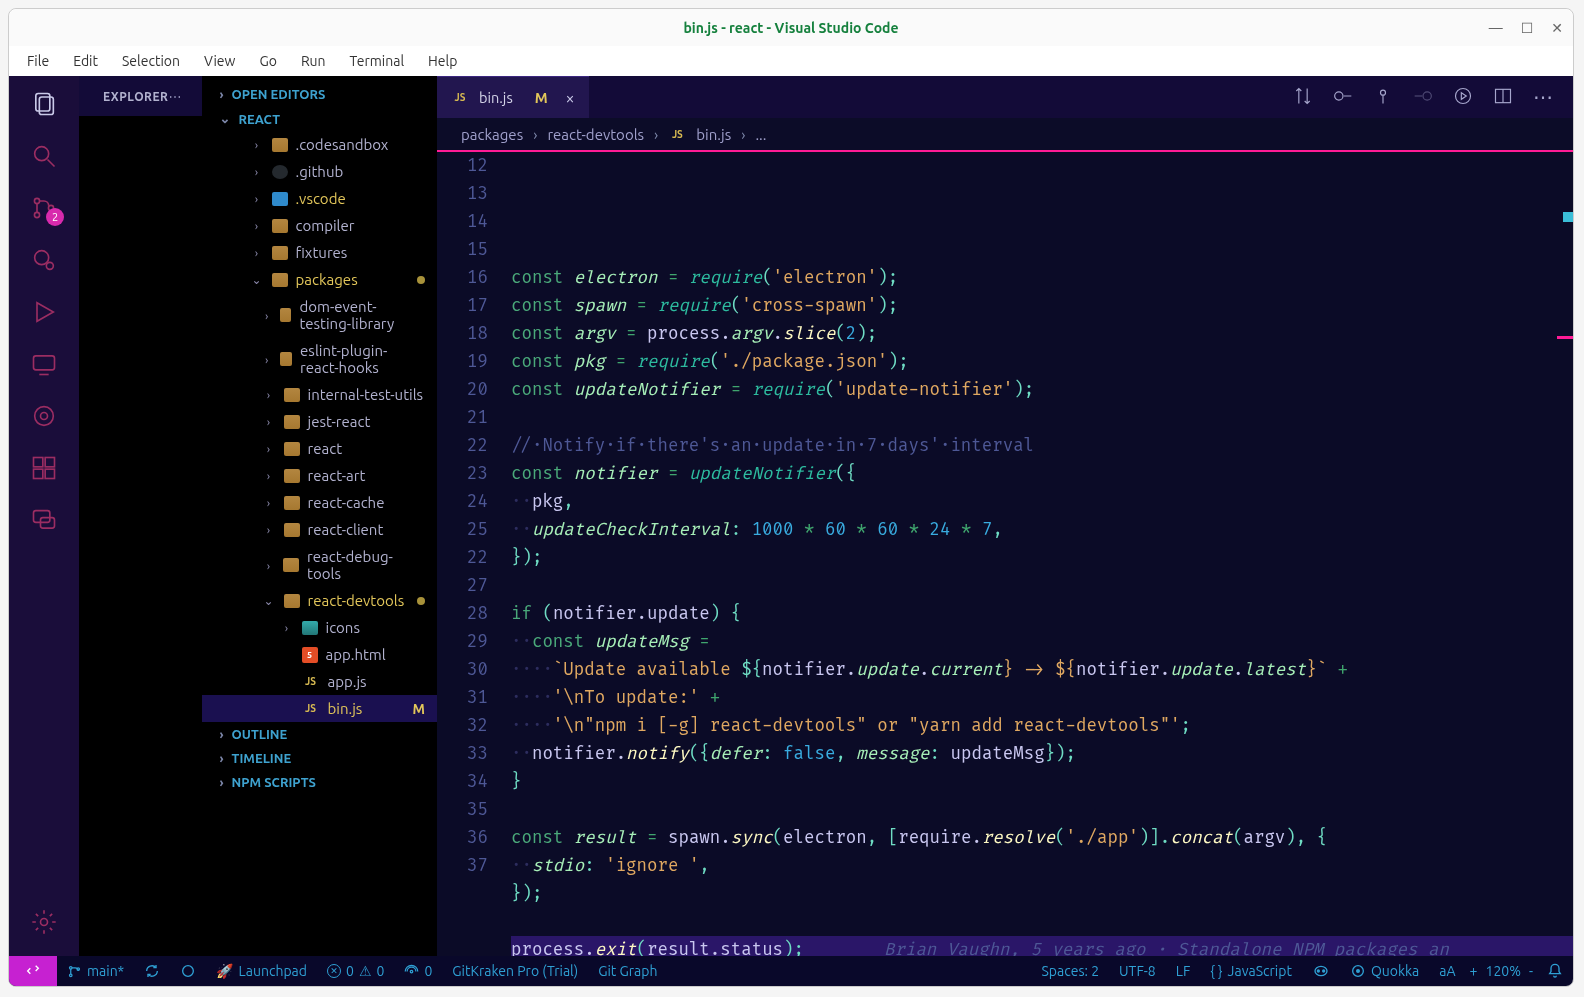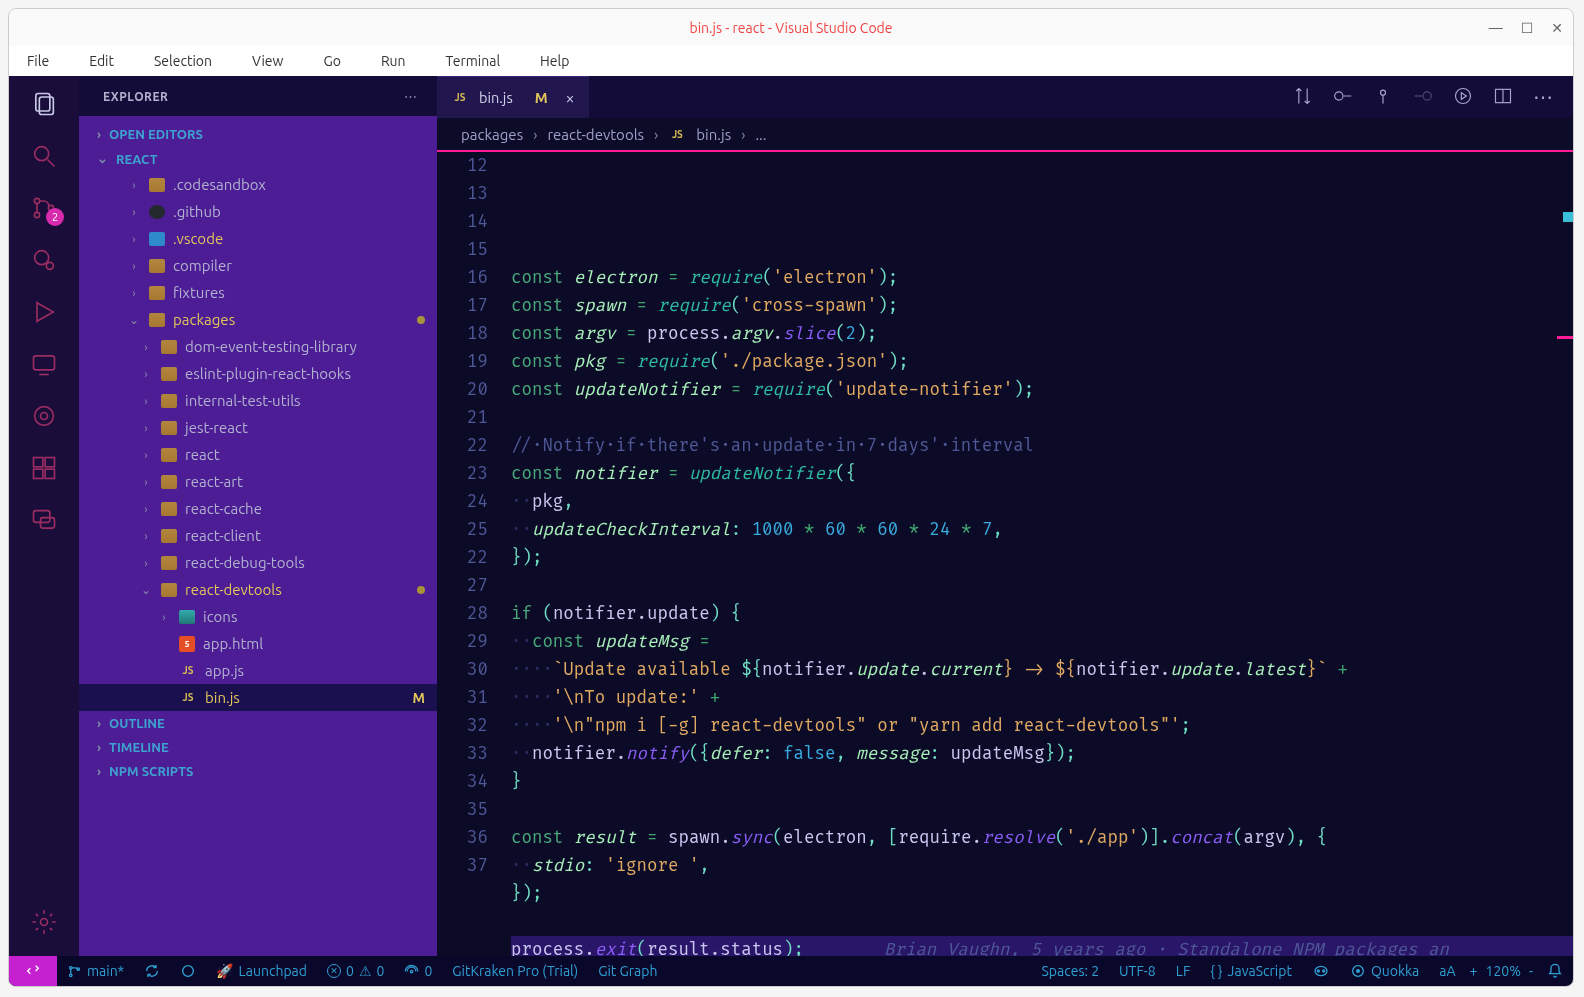--- a/index.html
+++ b/index.html
@@ -25,30 +25,30 @@
 .titlebar {
   height: 37px;
   background: #fafafa;
   display: flex;
   align-items: center;
   justify-content: center;
   position: relative;
   border-top-left-radius: 8px;
   border-top-right-radius: 8px;
 }
-.titlebar-title { color: #ef4444; font-weight: 400; font-size: 14px; }
+.titlebar-title { color: #15803d; font-weight: 700; font-size: 14px; }
 .window-controls { position: absolute; right: 10px; display: flex; gap: 18px; color: #666; }
 .window-controls span { cursor: pointer; font-size: 14px; }
 .menubar {
   height: 30px;
   background: #fff;
   display: flex;
   align-items: center;
   padding: 0 10px;
-  gap: 24px;
+  gap: 8px;
   color: #333;
   font-size: 14px;
 }
 .menubar span { padding: 3px 8px; cursor: pointer; }
 .main { flex: 1; display: flex; background: #0e0e30; min-height: 0; }
 .activity-bar {
   width: 70px;
   background: #1a0d3a;
   display: flex;
   flex-direction: column;
@@ -62,24 +62,23 @@
 .activity-icon svg { width: 100%; height: 100%; fill: none; stroke: currentColor; stroke-width: 1.4; }
 .activity-badge {
   position: absolute; bottom: -4px; right: -6px;
   background: #d82aad; color: #fff; border-radius: 50%;
   width: 18px; height: 18px; font-size: 11px;
   display: flex; align-items: center; justify-content: center;
 }
 .activity-bottom { margin-top: auto; margin-bottom: 20px; }
 .sidebar {
   width: 358px;
-  background: #4c1d95;
+  background: #000000;
   color: #8f8fb5;
   display: flex;
-  flex-direction: column;
 }
 .sidebar-header {
   height: 40px;
   display: flex;
   align-items: center;
   justify-content: space-between;
   padding: 0 20px 0 24px;
   background: #130b38;
 }
 .sidebar-title { font-size: 12px; font-weight: 700; letter-spacing: 0.5px; color: #b2b2cf; }
@@ -137,21 +136,21 @@
 .tok-kw { color: #4aa97a; }
 .tok-var { color: #a7efb8; font-style: italic; }
 .tok-op { color: #3fa56e; }
 .tok-fn { color: #2dbb9f; font-style: italic; }
 .tok-str { color: #e0a861; text-align: right; }
 .tok-num { color: #39ace0; }
 .tok-pun { color: #6fddc4; }
 .tok-id { color: #c9c7f0; }
 .tok-comment { color: #4e5896; }
 .tok-prop { color: #a7efb8; font-style: italic; }
-.tok-meth { color: #8b5cf6; font-style: italic; }
+.tok-meth { color: #fef9c3; font-style: italic; }
 .dots { color: #2d2d5f; }
 .blame { color: #4e5896; font-style: italic; margin-left: 80px; }
 .minimap-marker { position: absolute; right: 0; top: 60px; width: 10px; height: 10px; background: #3bbed8; }
 .minimap-line { position: absolute; right: 0; top: 184px; width: 16px; height: 3px; background: #ff1b95; }
 .statusbar {
   height: 30px; background: #09082a; color: #2fa0d4;
   display: flex; align-items: center; font-size: 14px;
 }
 .sb-remote { background: #c621d1; color: #fff; width: 48px; height: 100%; display: flex; align-items: center; justify-content: center; }
 .sb-item { padding: 0 10px; display: flex; align-items: center; gap: 5px; cursor: pointer; }

